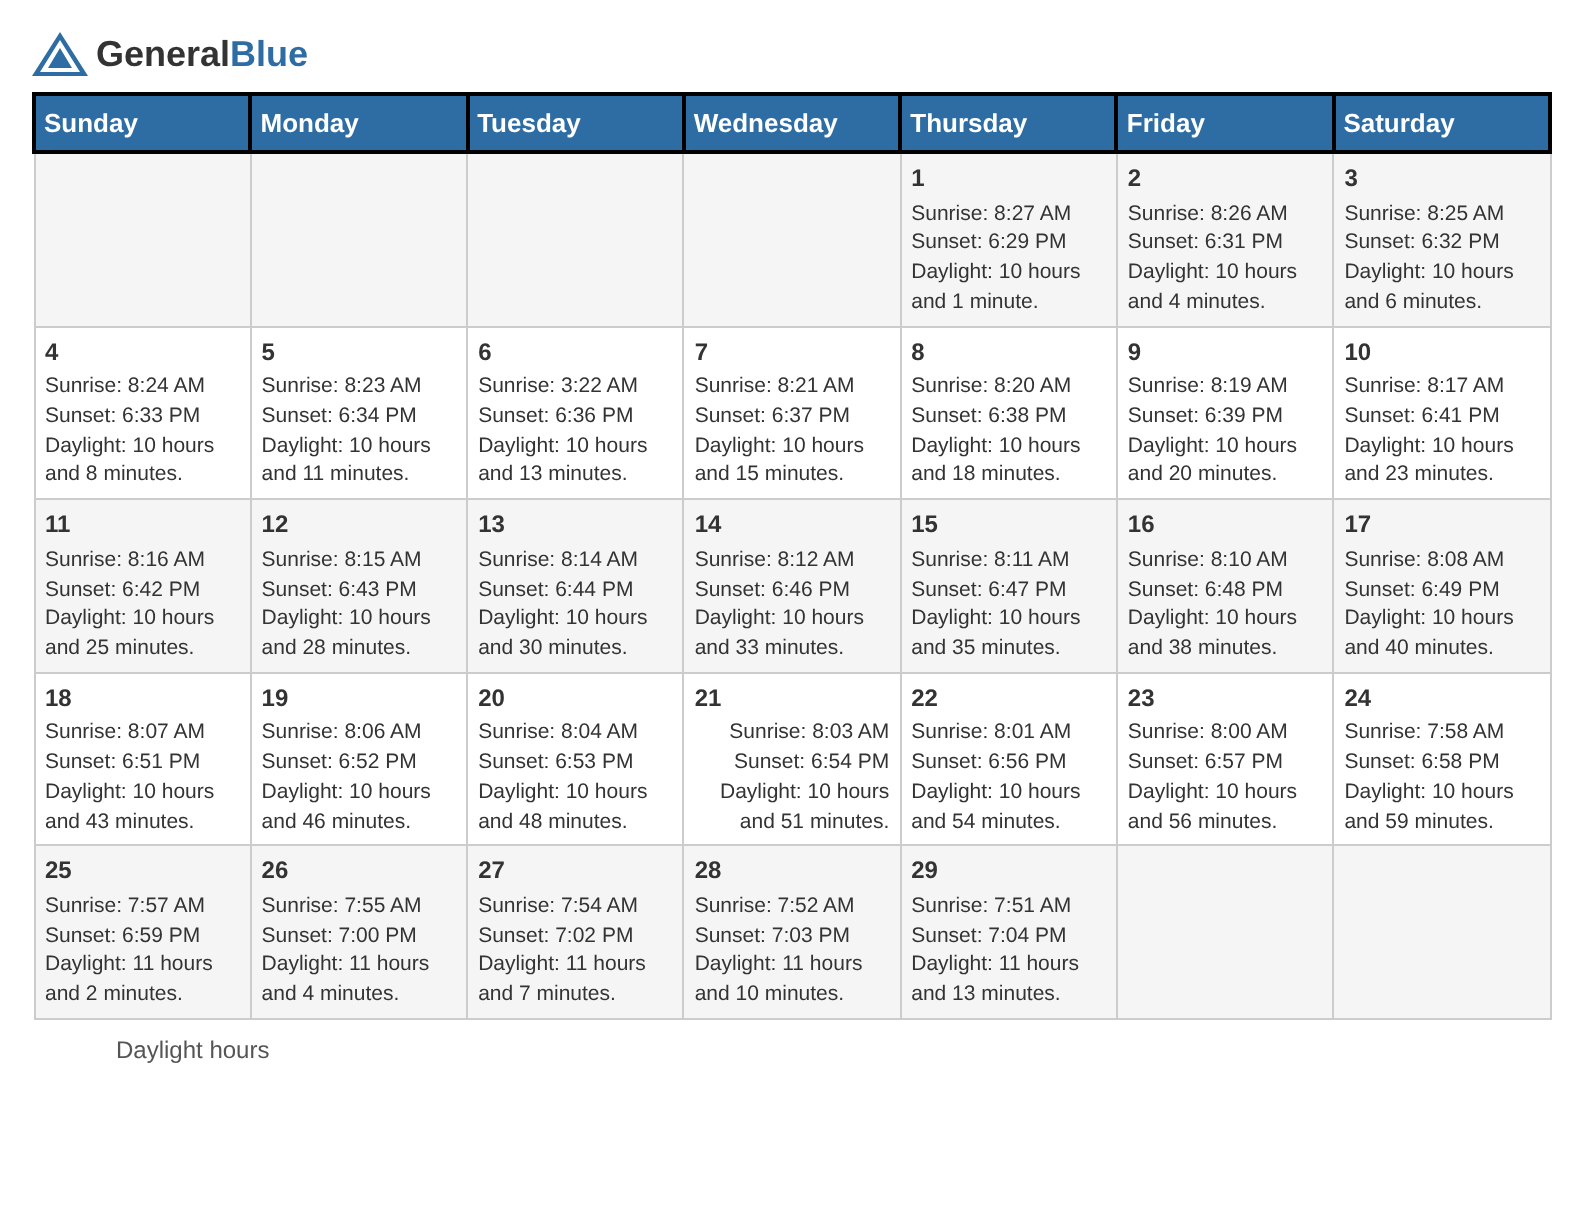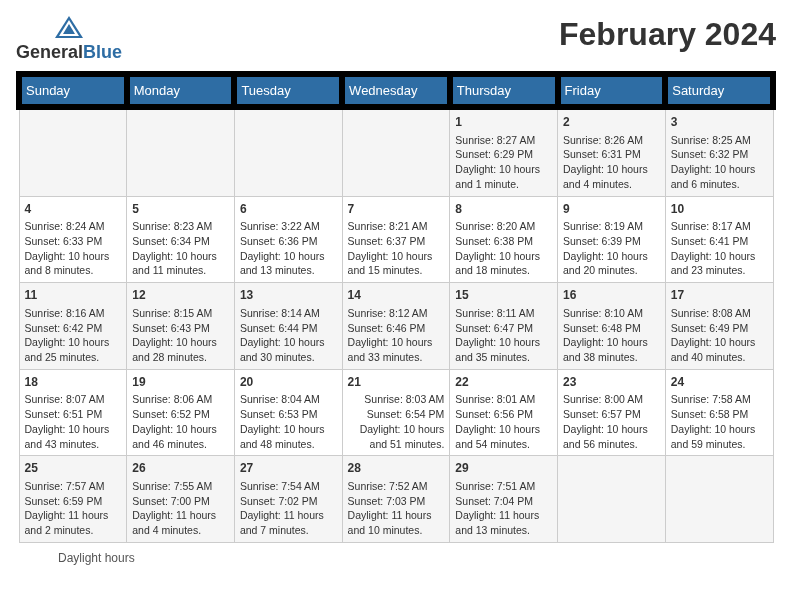--- a/index.html
+++ b/index.html
@@ -13,21 +13,20 @@
     .header-area {
       display: flex;
       justify-content: space-between;
       align-items: flex-start;
       margin-bottom: 8px;
     }
     .logo {
       display: flex;
       align-items: center;
       gap: 4px;
-      flex-direction: column;
     }
     .logo-text-general {
       font-size: 18px;
       font-weight: bold;
       color: #333;
     }
     .logo-text-blue {
       font-size: 18px;
       font-weight: bold;
       color: #2e6da4;
@@ -51,24 +50,24 @@
     }
     table {
       width: 100%;
       border-collapse: collapse;
       table-layout: fixed;
     }
     thead tr th {
       background-color: #2e6da4;
       color: #fff;
       font-size: 13px;
-      font-weight: normal;
+      font-weight: bold;
       padding: 6px 4px;
       text-align: left;
-      border: 6px solid #000000;
+      border: 2px solid #000000;
     }
     tbody tr td {
       border: 1px solid #ccc;
       vertical-align: top;
       padding: 4px 5px;
       font-size: 11px;
       color: #333;
       line-height: 1.4;
       height: 80px;
     }
@@ -104,21 +103,20 @@
     <svg class="logo-icon" viewBox="0 0 28 22" xmlns="http://www.w3.org/2000/svg">
       <polygon points="14,0 28,22 0,22" fill="#2e6da4"></polygon>
       <polygon points="14,4 24,20 4,20" fill="#fff"></polygon>
       <polygon points="14,8 20,18 8,18" fill="#2e6da4"></polygon>
     </svg>
     <div>
       <span class="logo-text-general">General</span><span class="logo-text-blue">Blue</span>
     </div>
   </div>
   <div class="title-area">
-    <div class="main-title">February 2024</div>
   </div>
 </div>
 
 <table>
   <thead>
     <tr id="header-row">
     <th>Sunday</th>
         <th>Monday</th>
         <th>Tuesday</th>
         <th>Wednesday</th>

